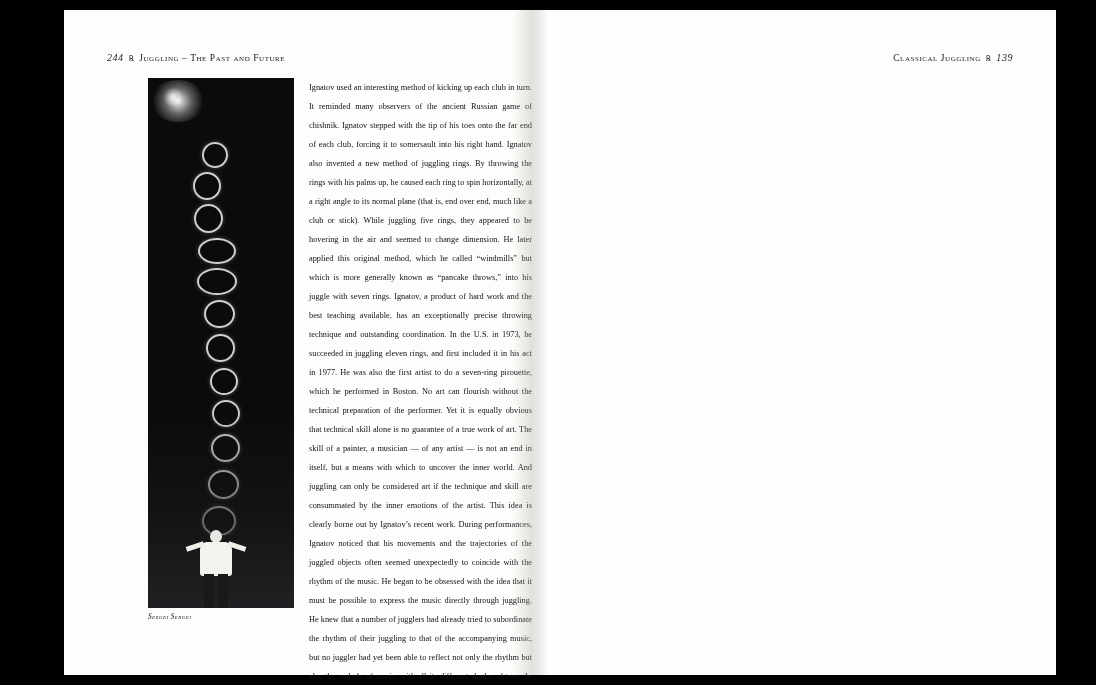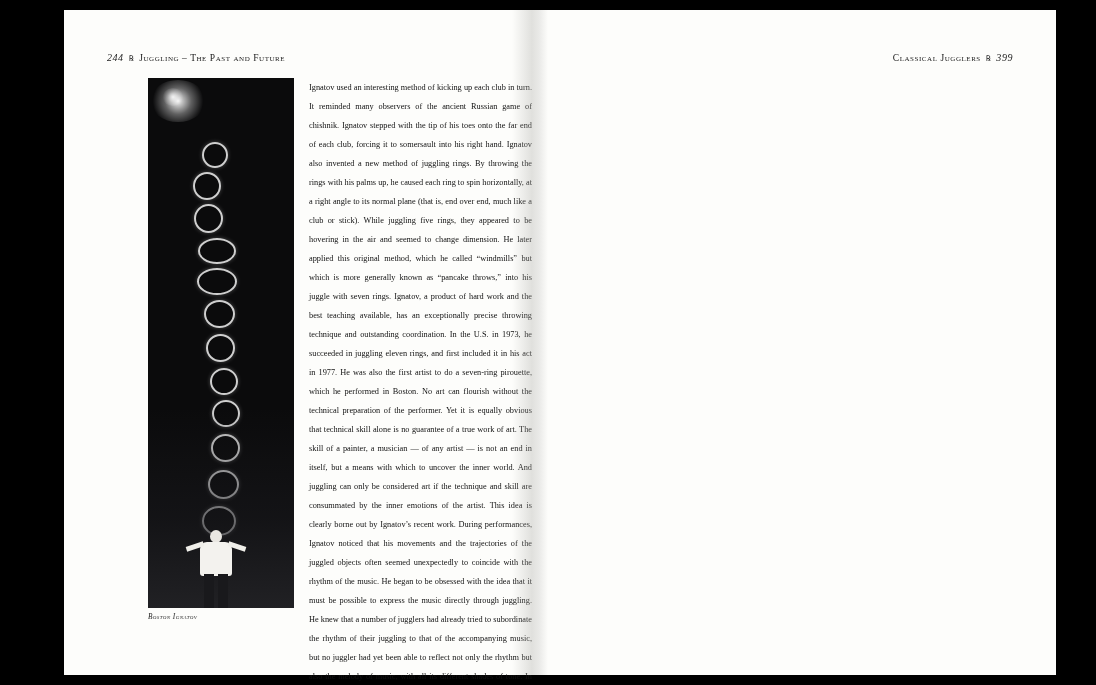--- a/index.html
+++ b/index.html
@@ -155,29 +155,29 @@
       <div class="dark-haze"></div>
 
       <div class="figure-body" style="left:62px; top:452px; width:12px; height:13px; border-radius:50%; background:#e9e7e2;"></div>
       <div class="figure-body" style="left:52px; top:464px; width:32px; height:34px; border-radius:7px 7px 3px 3px; background:#f3f2ee;"></div>
       <div class="figure-body" style="left:38px; top:466px; width:18px; height:5px; transform:rotate(-18deg); background:#efeee9;"></div>
       <div class="figure-body" style="left:80px; top:466px; width:18px; height:5px; transform:rotate(18deg); background:#efeee9;"></div>
       <div class="figure-body" style="left:56px; top:496px; width:10px; height:44px; background:#19191c;"></div>
       <div class="figure-body" style="left:70px; top:496px; width:10px; height:44px; background:#19191c;"></div>
 
     </div>
-    <div class="caption caption-left">Boston Ignatov</div>
+    <div class="caption caption-left">Sergei Sergei</div>
 
     <div class="col left-text">
       <p class="noindent">Ignatov used an interesting method of kicking up each club in turn. It reminded many observers of the ancient Russian game of chishnik. Ignatov stepped with the tip of his toes onto the far end of each club, forcing it to somersault into his right hand. Ignatov also invented a new method of juggling rings. By throwing the rings with his palms up, he caused each ring to spin horizontally, at a right angle to its normal plane (that is, end over end, much like a club or stick). While juggling five rings, they appeared to be hovering in the air and seemed to change dimension. He later applied this original method, which he called “windmills” but which is more generally known as “pancake throws,” into his juggle with seven rings. Ignatov, a product of hard work and the best teaching available, has an exceptionally precise throwing technique and outstanding coordination. In the U.S. in 1973, he succeeded in juggling eleven rings, and first included it in his act in 1977. He was also the first artist to do a seven-ring pirouette, which he performed in Boston. No art can flourish without the technical preparation of the performer. Yet it is equally obvious that technical skill alone is no guarantee of a true work of art. The skill of a painter, a musician — of any artist — is not an end in itself, but a means with which to uncover the inner world. And juggling can only be considered art if the technique and skill are consummated by the inner emotions of the artist. This idea is clearly borne out by Ignatov’s recent work. During performances, Ignatov noticed that his movements and the trajectories of the juggled objects often seemed unexpectedly to coincide with the rhythm of the music. He began to be obsessed with the idea that it must be possible to express the music directly through juggling. He knew that a number of jugglers had already tried to subordinate the rhythm of their juggling to that of the accompanying music, but no juggler had yet been able to reflect not only the rhythm but also the melody of music, with all its different shades of tone. In deciding to pursue this goal, Ignatov was well aware how complex a task he had set for himself. Yet he was convinced that it was possible to express</p>
     </div>
   </div>
 
   <div class="page page-right">
 
     <div class="runhead runhead-right">
-      <span>Classical Jugglers</span><span class="orn">℞</span><span class="folio">399</span>
+      <span>Classical Juggling</span><span class="orn">℞</span><span class="folio">139</span>
     </div>
 
   </div>
 
   <div class="gutter-shadow-left"></div>
 </div>
 
 </body></html>

